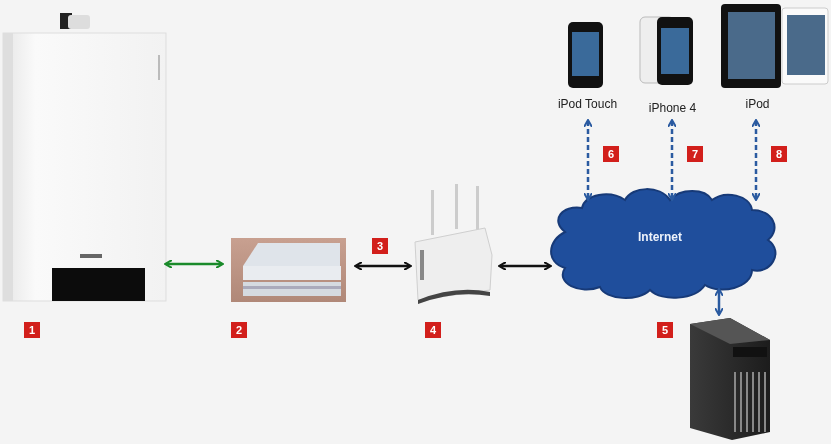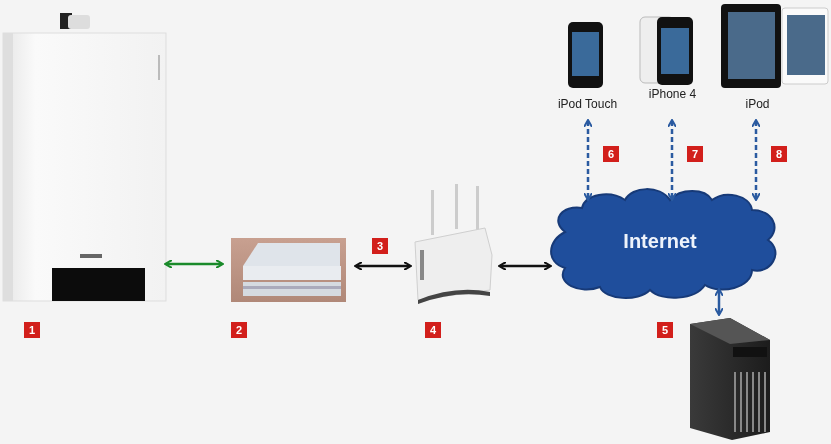--- a/index.html
+++ b/index.html
@@ -1,20 +1,20 @@
 <!DOCTYPE html>
 <html><head>
 <meta charset="utf-8">
 <style>
   html, body { margin: 0; padding: 0; }
   body { width: 831px; height: 444px; background: #f4f4f4; position: relative; overflow: hidden; font-family: "Liberation Sans", sans-serif; }
   .badge { position: absolute; width: 16px; height: 16px; background: #d21f1b; color: #fff; font-size: 11px; font-weight: bold; text-align: center; line-height: 16px; font-family: "Liberation Sans", sans-serif; }
   .dev-label { position: absolute; font-size: 12px; color: #222; text-align: center; font-family: "Liberation Sans", sans-serif; }
   svg { position: absolute; left: 0; top: 0; }
-  .cloud-label { position: absolute; left: 580px; top: 230px; width: 160px; text-align: center; color: #eef3fb; font-size: 20px; font-weight: bold; font-family: "Liberation Sans", sans-serif; }
+  .cloud-label { position: absolute; left: 580px; top: 230px; width: 160px; text-align: center; color: #eef3fb; font-size: 12px; font-weight: bold; font-family: "Liberation Sans", sans-serif; }
 </style>
 </head>
 <body>
 
 <svg width="831" height="444" viewBox="0 0 831 444">
   <defs>
     <marker id="ag" markerWidth="8" markerHeight="8" refX="6" refY="4" orient="auto-start-reverse" markerUnits="userSpaceOnUse">
       <path d="M0,0 L7,4 L0,8" fill="none" stroke="#1a8a2a" stroke-width="2"></path>
     </marker>
     <marker id="ak" markerWidth="8" markerHeight="8" refX="6" refY="4" orient="auto-start-reverse" markerUnits="userSpaceOnUse">
@@ -104,21 +104,21 @@
   <line x1="500" y1="266" x2="550" y2="266" stroke="#111" stroke-width="2.5" marker-start="url(#ak)" marker-end="url(#ak)"></line>
   <line x1="719" y1="290" x2="719" y2="314" stroke="#2a5aa0" stroke-width="2.5" marker-start="url(#ab)" marker-end="url(#ab)"></line>
   <line x1="588" y1="121" x2="588" y2="199" stroke="#2a5aa0" stroke-width="2.5" stroke-dasharray="5,3" marker-start="url(#ab)" marker-end="url(#ab)"></line>
   <line x1="672" y1="121" x2="672" y2="199" stroke="#2a5aa0" stroke-width="2.5" stroke-dasharray="5,3" marker-start="url(#ab)" marker-end="url(#ab)"></line>
   <line x1="756" y1="121" x2="756" y2="199" stroke="#2a5aa0" stroke-width="2.5" stroke-dasharray="5,3" marker-start="url(#ab)" marker-end="url(#ab)"></line>
 </svg>
 
 <div class="cloud-label">Internet</div>
 
 <div class="dev-label" style="left:550px;top:97px;width:75px;">iPod Touch</div>
-<div class="dev-label" style="left:635px;top:87px;width:75px;">iPhone 4</div>
+<div class="dev-label" style="left:635px;top:101px;width:75px;">iPhone 4</div>
 <div class="dev-label" style="left:720px;top:97px;width:75px;">iPod</div>
 
 <div class="badge" style="left:24px;top:322px;">1</div>
 <div class="badge" style="left:231px;top:322px;">2</div>
 <div class="badge" style="left:372px;top:238px;">3</div>
 <div class="badge" style="left:425px;top:322px;">4</div>
 <div class="badge" style="left:657px;top:322px;">5</div>
 <div class="badge" style="left:603px;top:146px;">6</div>
 <div class="badge" style="left:687px;top:146px;">7</div>
 <div class="badge" style="left:771px;top:146px;">8</div>

